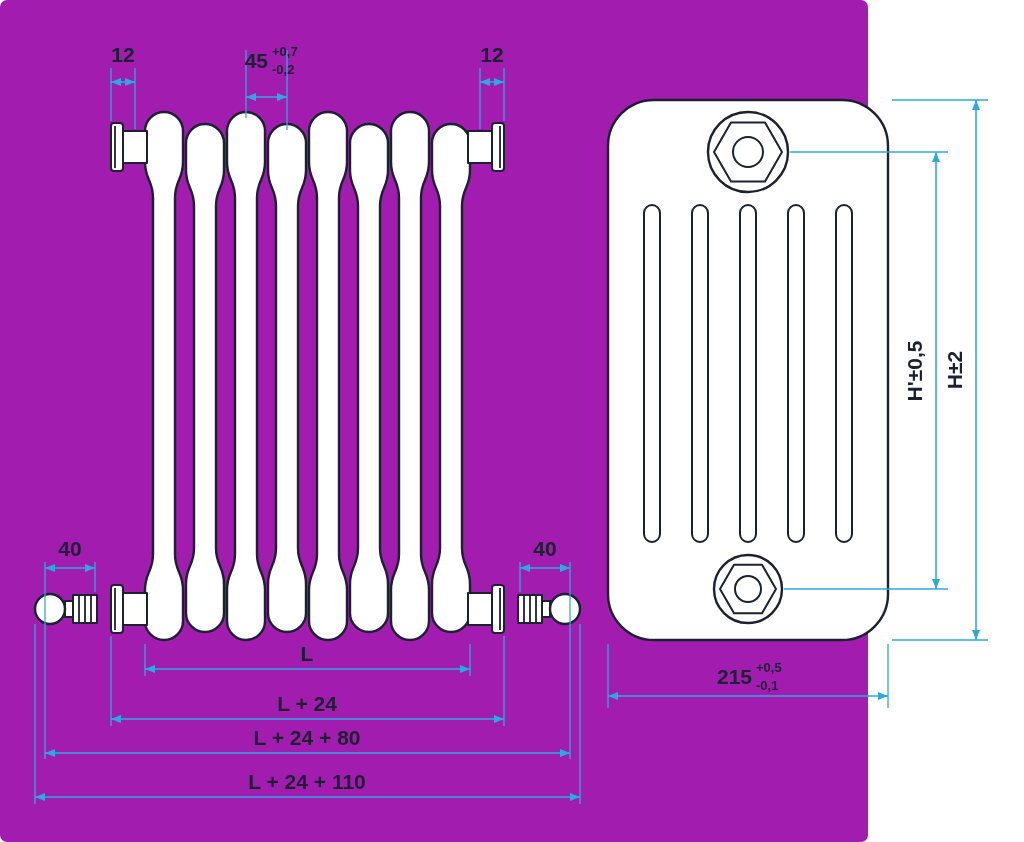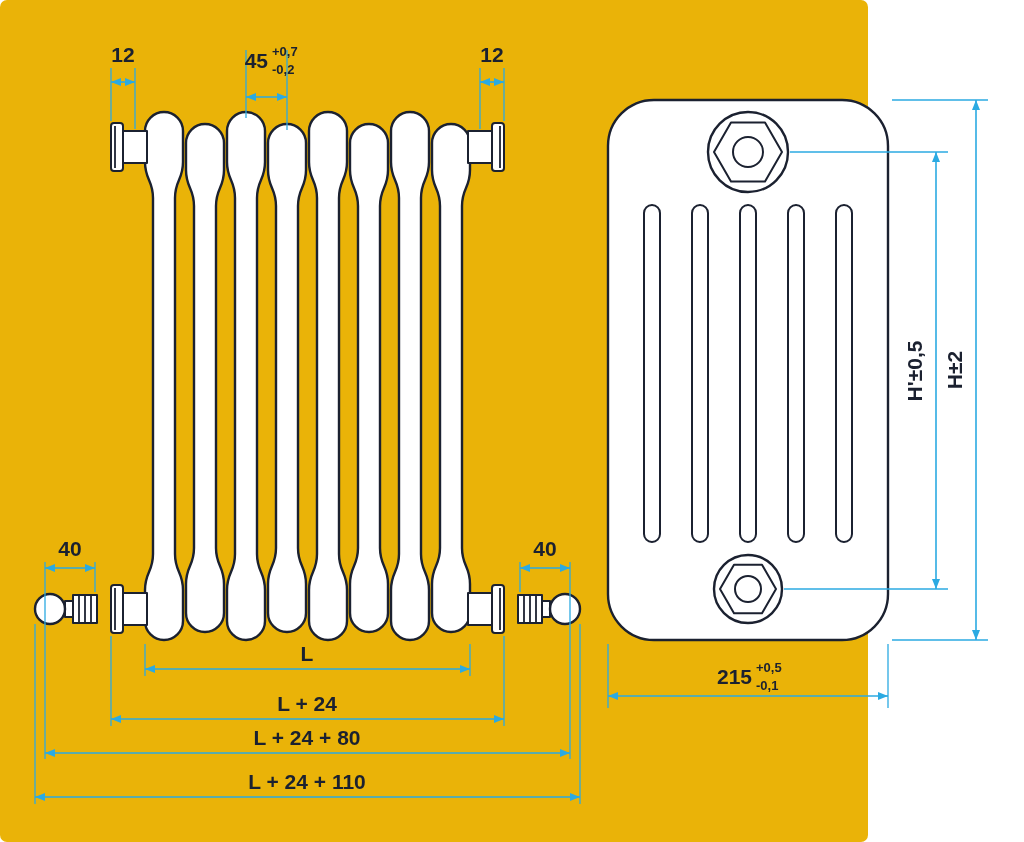--- a/index.html
+++ b/index.html
@@ -1,16 +1,16 @@
 <!DOCTYPE html>
 <html><head>
 <meta charset="utf-8">
 <style>
   html,body{margin:0;padding:0;background:#ffffff;}
-  .stage{width:868px;height:842px;background:#eab308;position:relative;font-family:"Liberation Sans",sans-serif;border-radius:7px;}
+  .stage{width:868px;height:842px;background:#a21caf;position:relative;font-family:"Liberation Sans",sans-serif;border-radius:7px;}
   .outline{fill:#ffffff;stroke:#1b2130;stroke-width:2.4;stroke-linejoin:round;}
   .outline-thin{fill:#ffffff;stroke:#1b2130;stroke-width:2;stroke-linejoin:round;}
   .detail{stroke:#1b2130;stroke-width:1.8;fill:none;}
   .dimline{stroke:#2baae2;stroke-width:1.6;fill:none;}
   .extline{stroke:#2baae2;stroke-width:1.3;fill:none;}
   .dim-label{font-family:"Liberation Sans",sans-serif;font-weight:700;font-size:21px;fill:#1b2130;}
   .tol-label{font-family:"Liberation Sans",sans-serif;font-weight:700;font-size:13px;fill:#1b2130;}
 </style>
 </head>
 <body>

